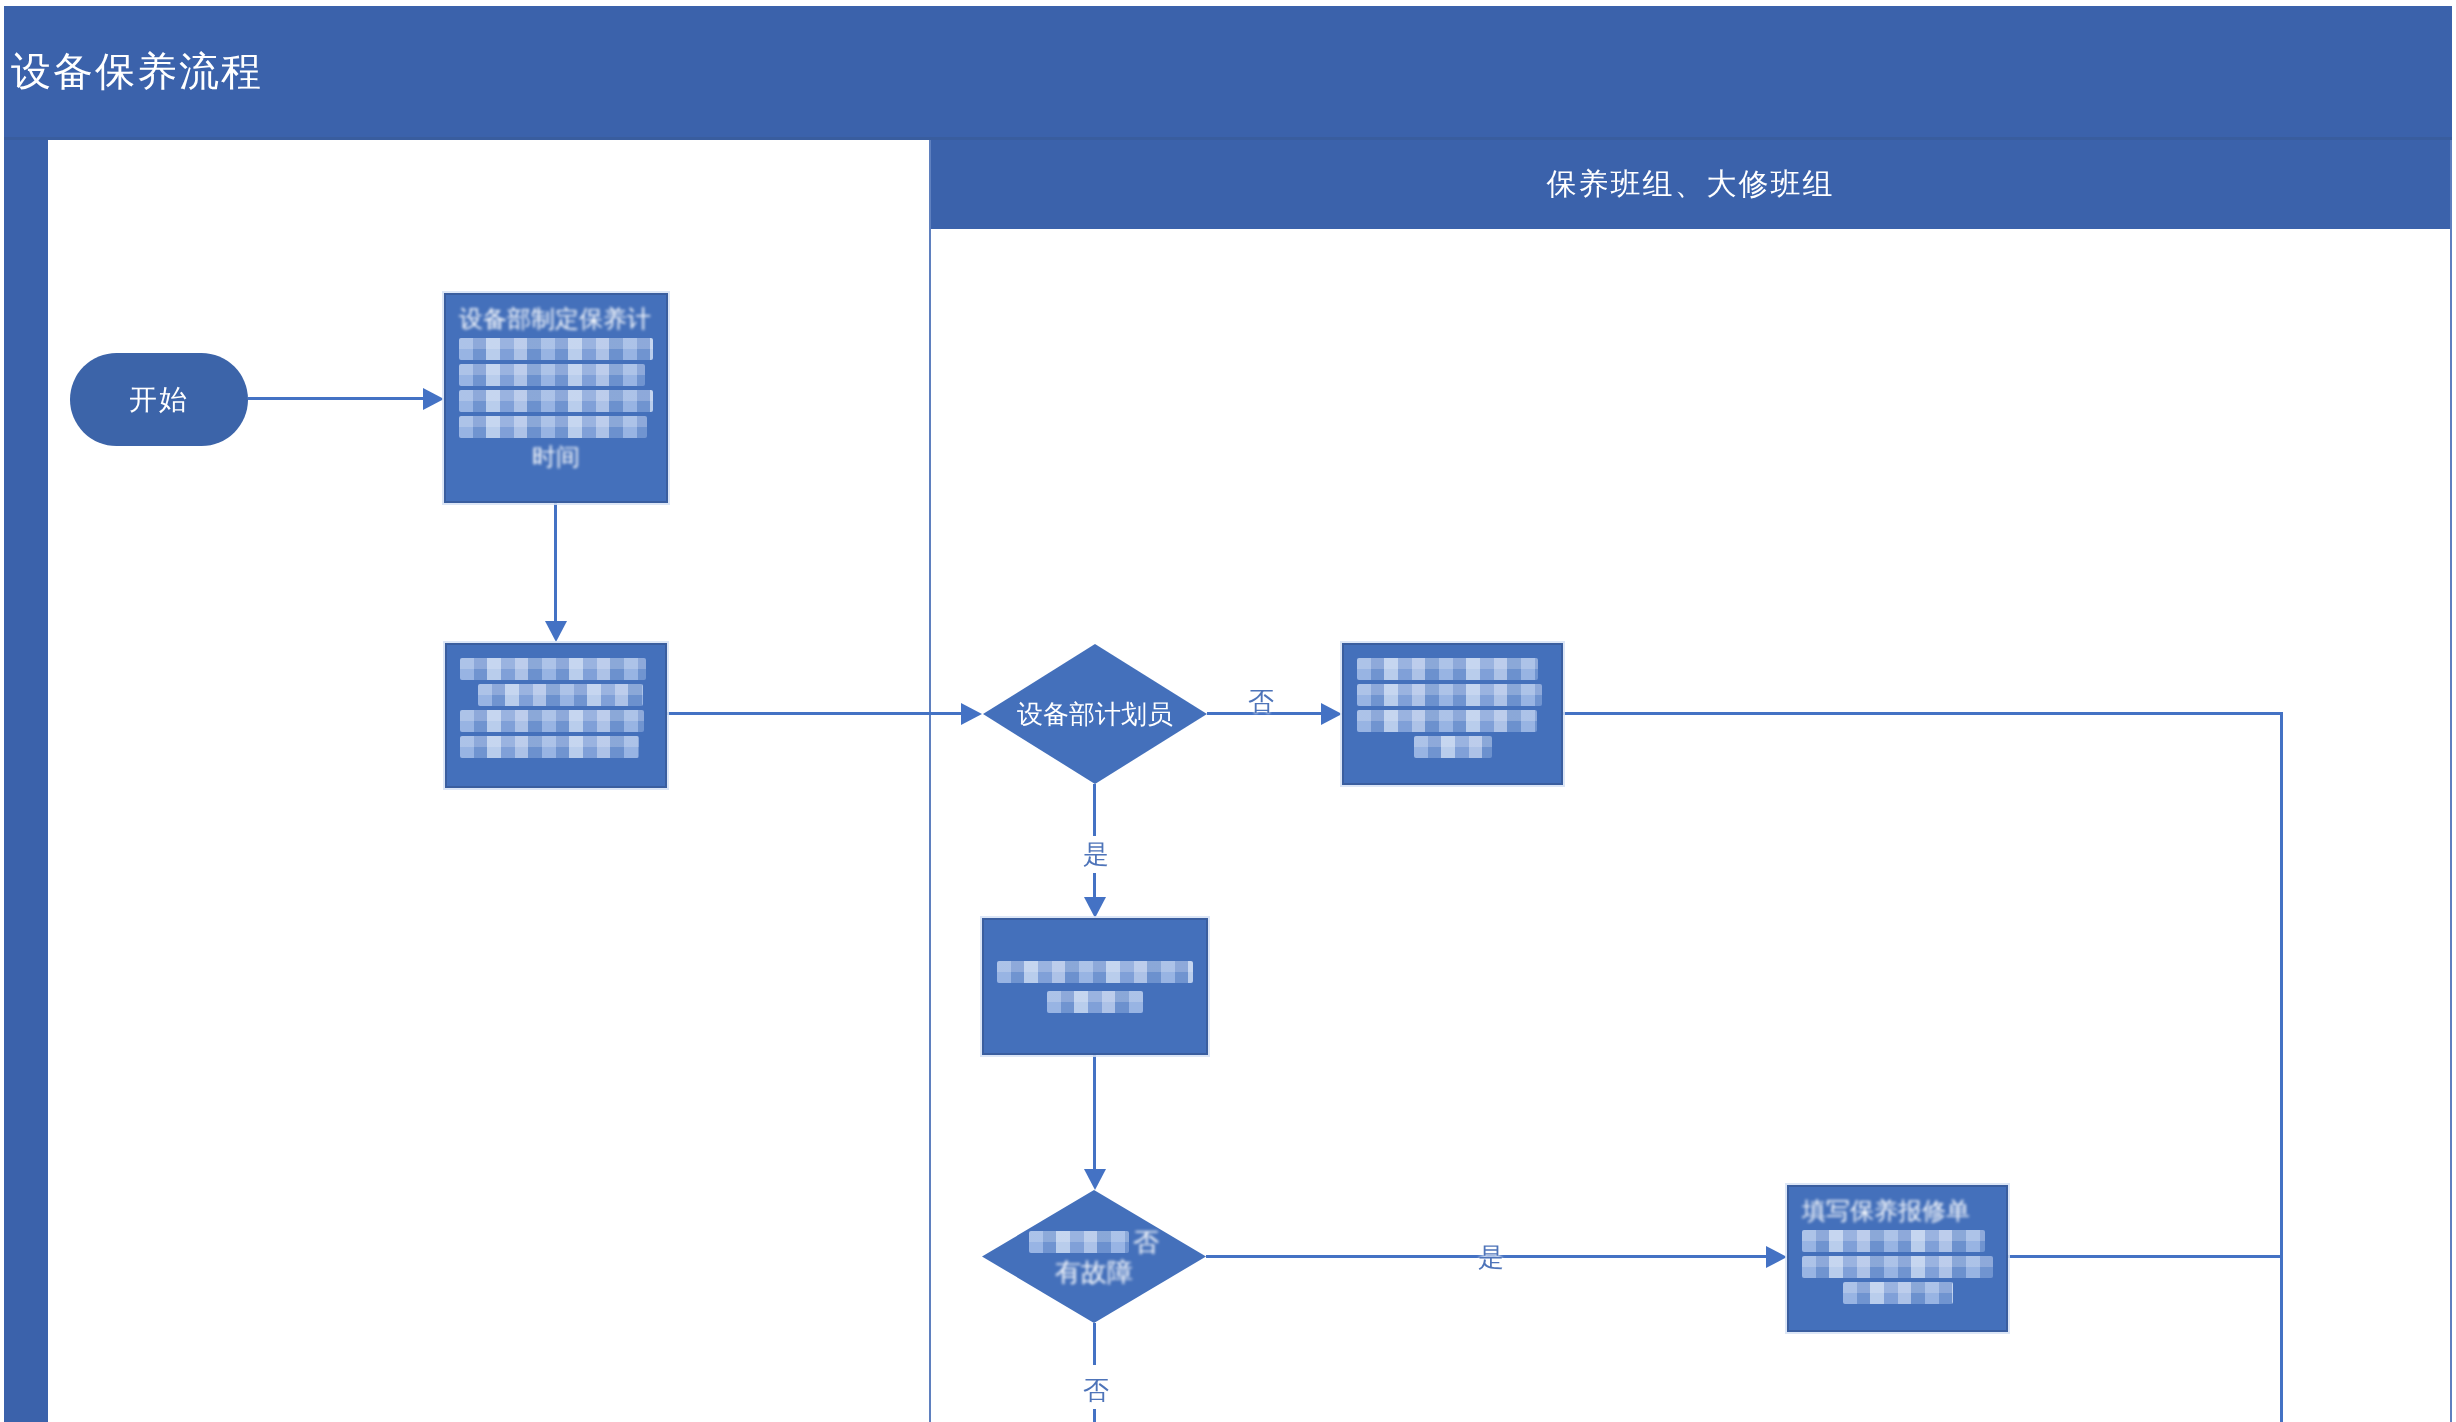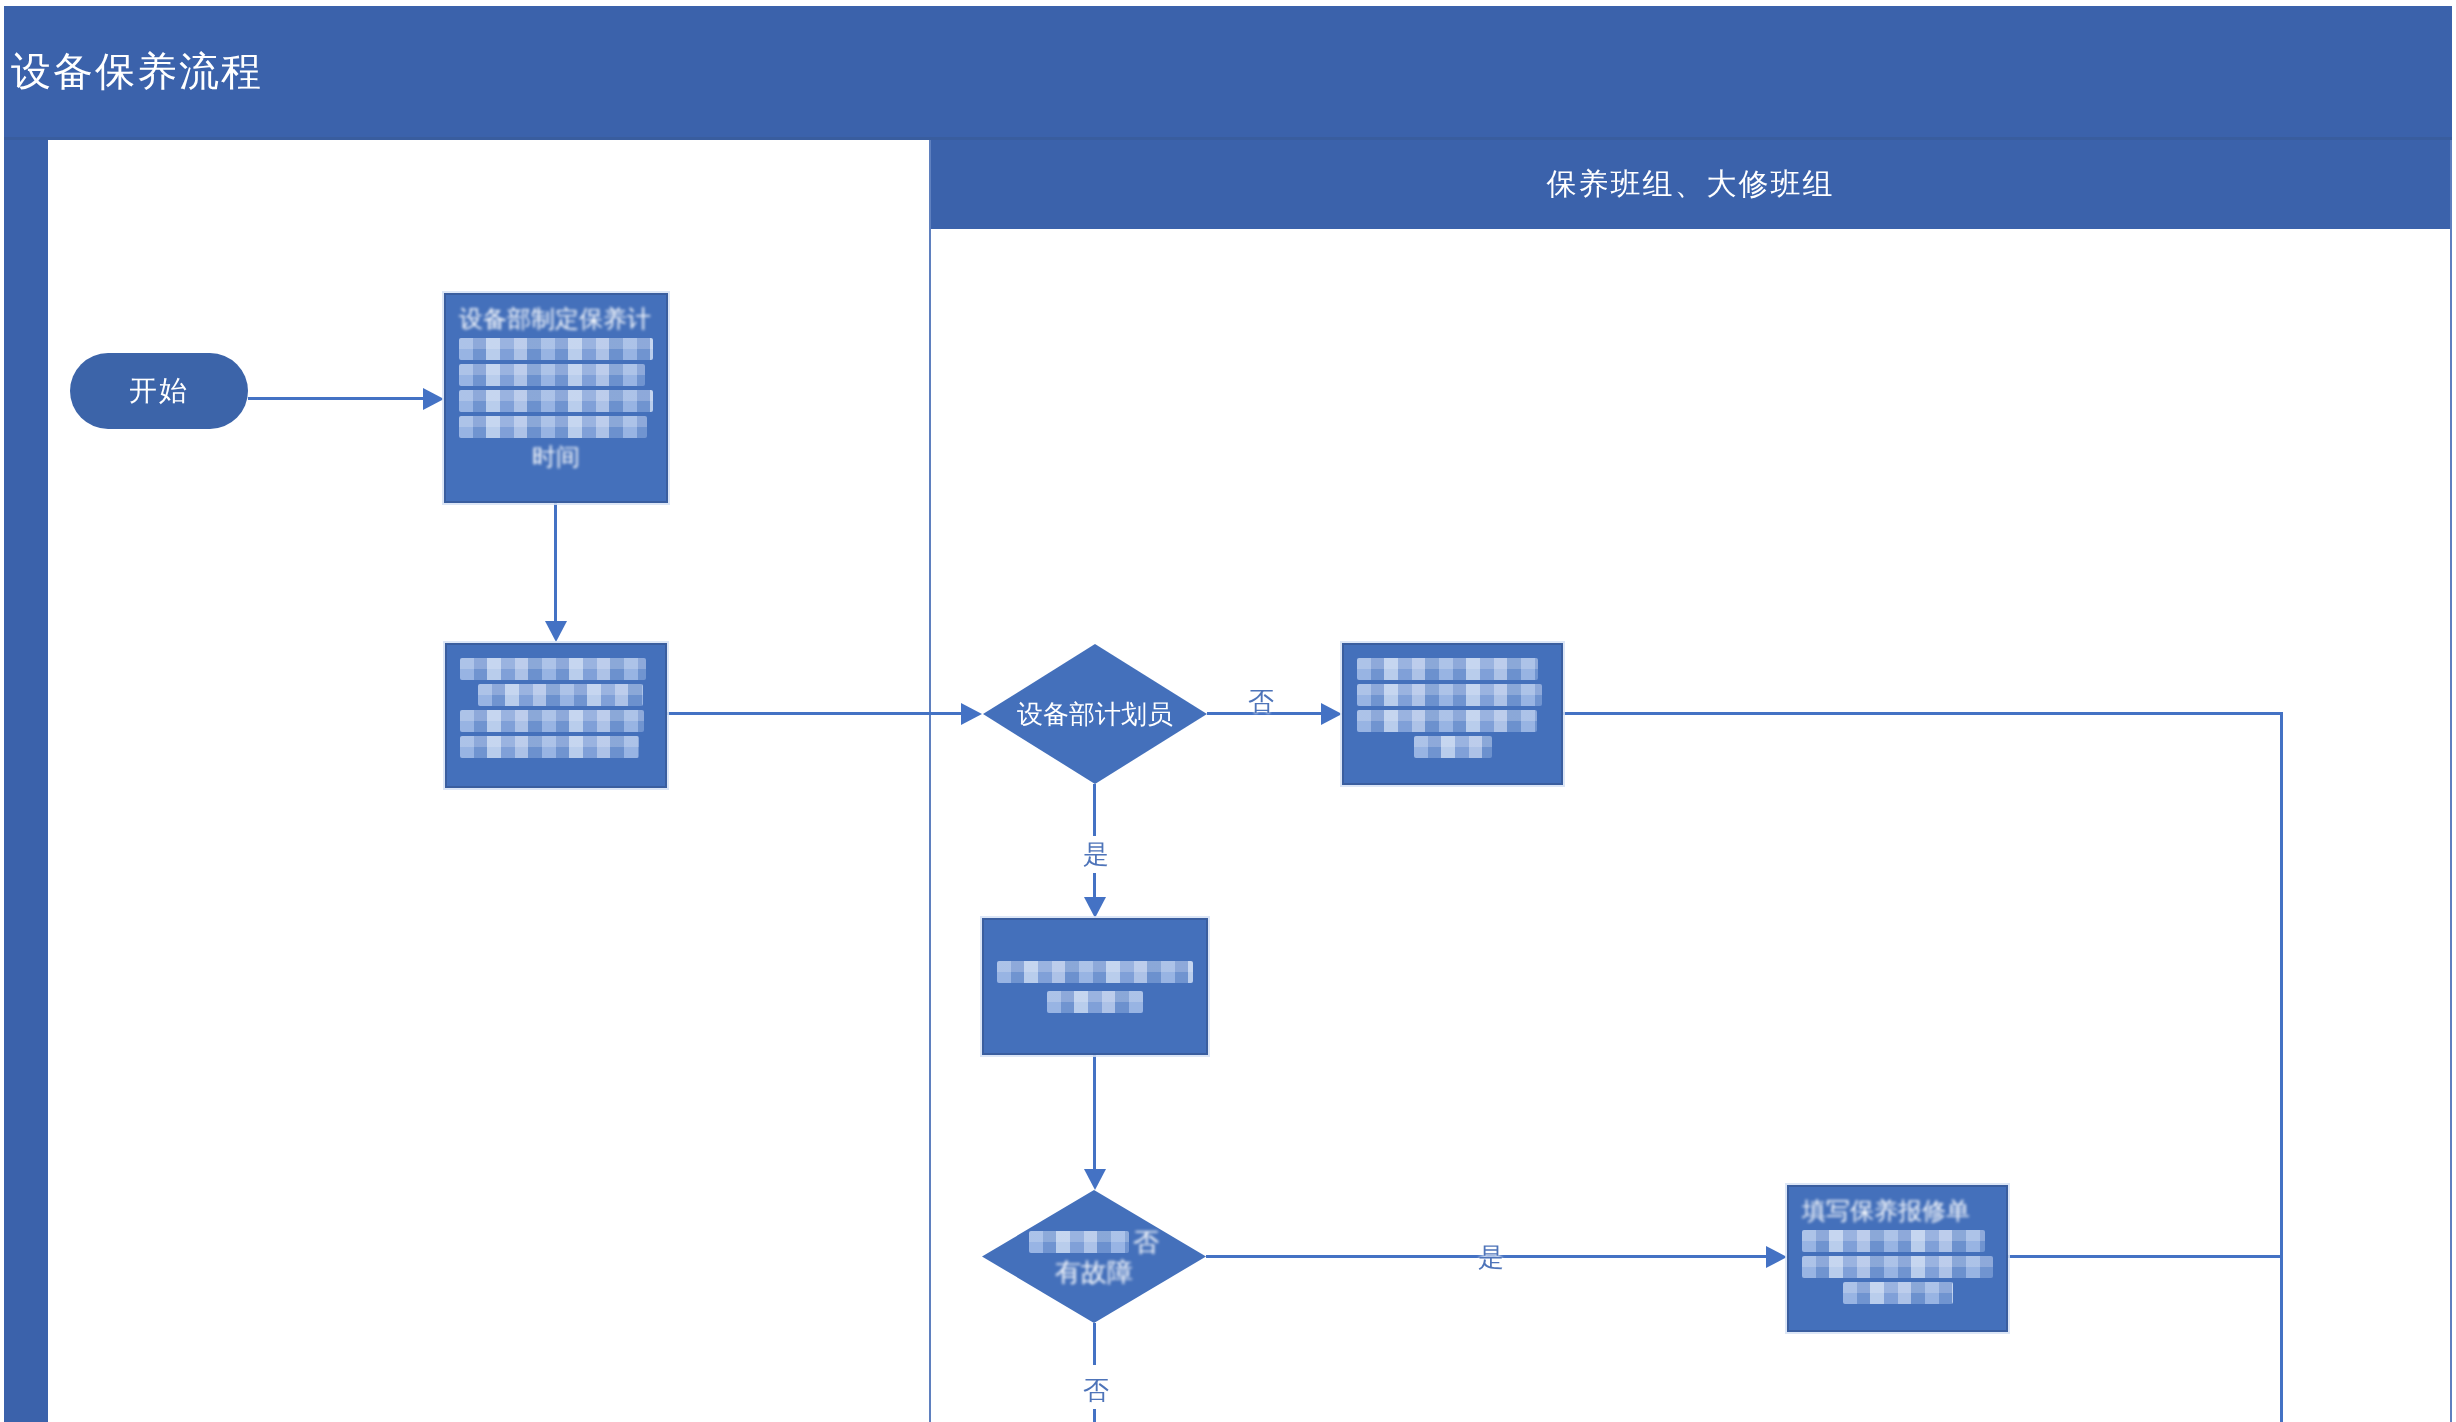--- a/index.html
+++ b/index.html
@@ -14,21 +14,21 @@
   .lanehead{position:absolute;top:140px;height:89px;background:#3b62ab;color:#ffffff;
             display:flex;align-items:center;justify-content:center;font-size:30px;letter-spacing:2px;}
   .lh1{left:56px;width:873px;}
   .lh2{left:931px;width:1519px;}
   .vborder{position:absolute;top:140px;width:2px;height:1282px;background:#5f80bf;}
 
   
   .node{position:absolute;background:#4470bb;color:#ffffff;z-index:2;
         border:2px solid #3a5e9f;box-shadow:0 0 0 2px rgba(214,226,245,.85);box-sizing:border-box;}
   .proc{padding:9px 13px;font-size:24px;line-height:30px;}
-  .stadium{left:70px;top:353px;width:178px;height:76px;border-radius:48px;background:#3c64a9;
+  .stadium{left:70px;top:353px;width:178px;height:93px;border-radius:48px;background:#3c64a9;
            border:none;box-shadow:none;display:flex;align-items:center;justify-content:center;
            font-size:28px;letter-spacing:2px;}
   .diamond{background:#4470bb;border:none;box-shadow:none;
            clip-path:polygon(50% 0,100% 50%,50% 100%,0 50%);
            display:flex;flex-direction:column;align-items:center;justify-content:center;
            font-size:26px;line-height:30px;}
 
   
   .mline{height:22px;margin:4px 0;border-radius:2px;opacity:.95;
     background:

